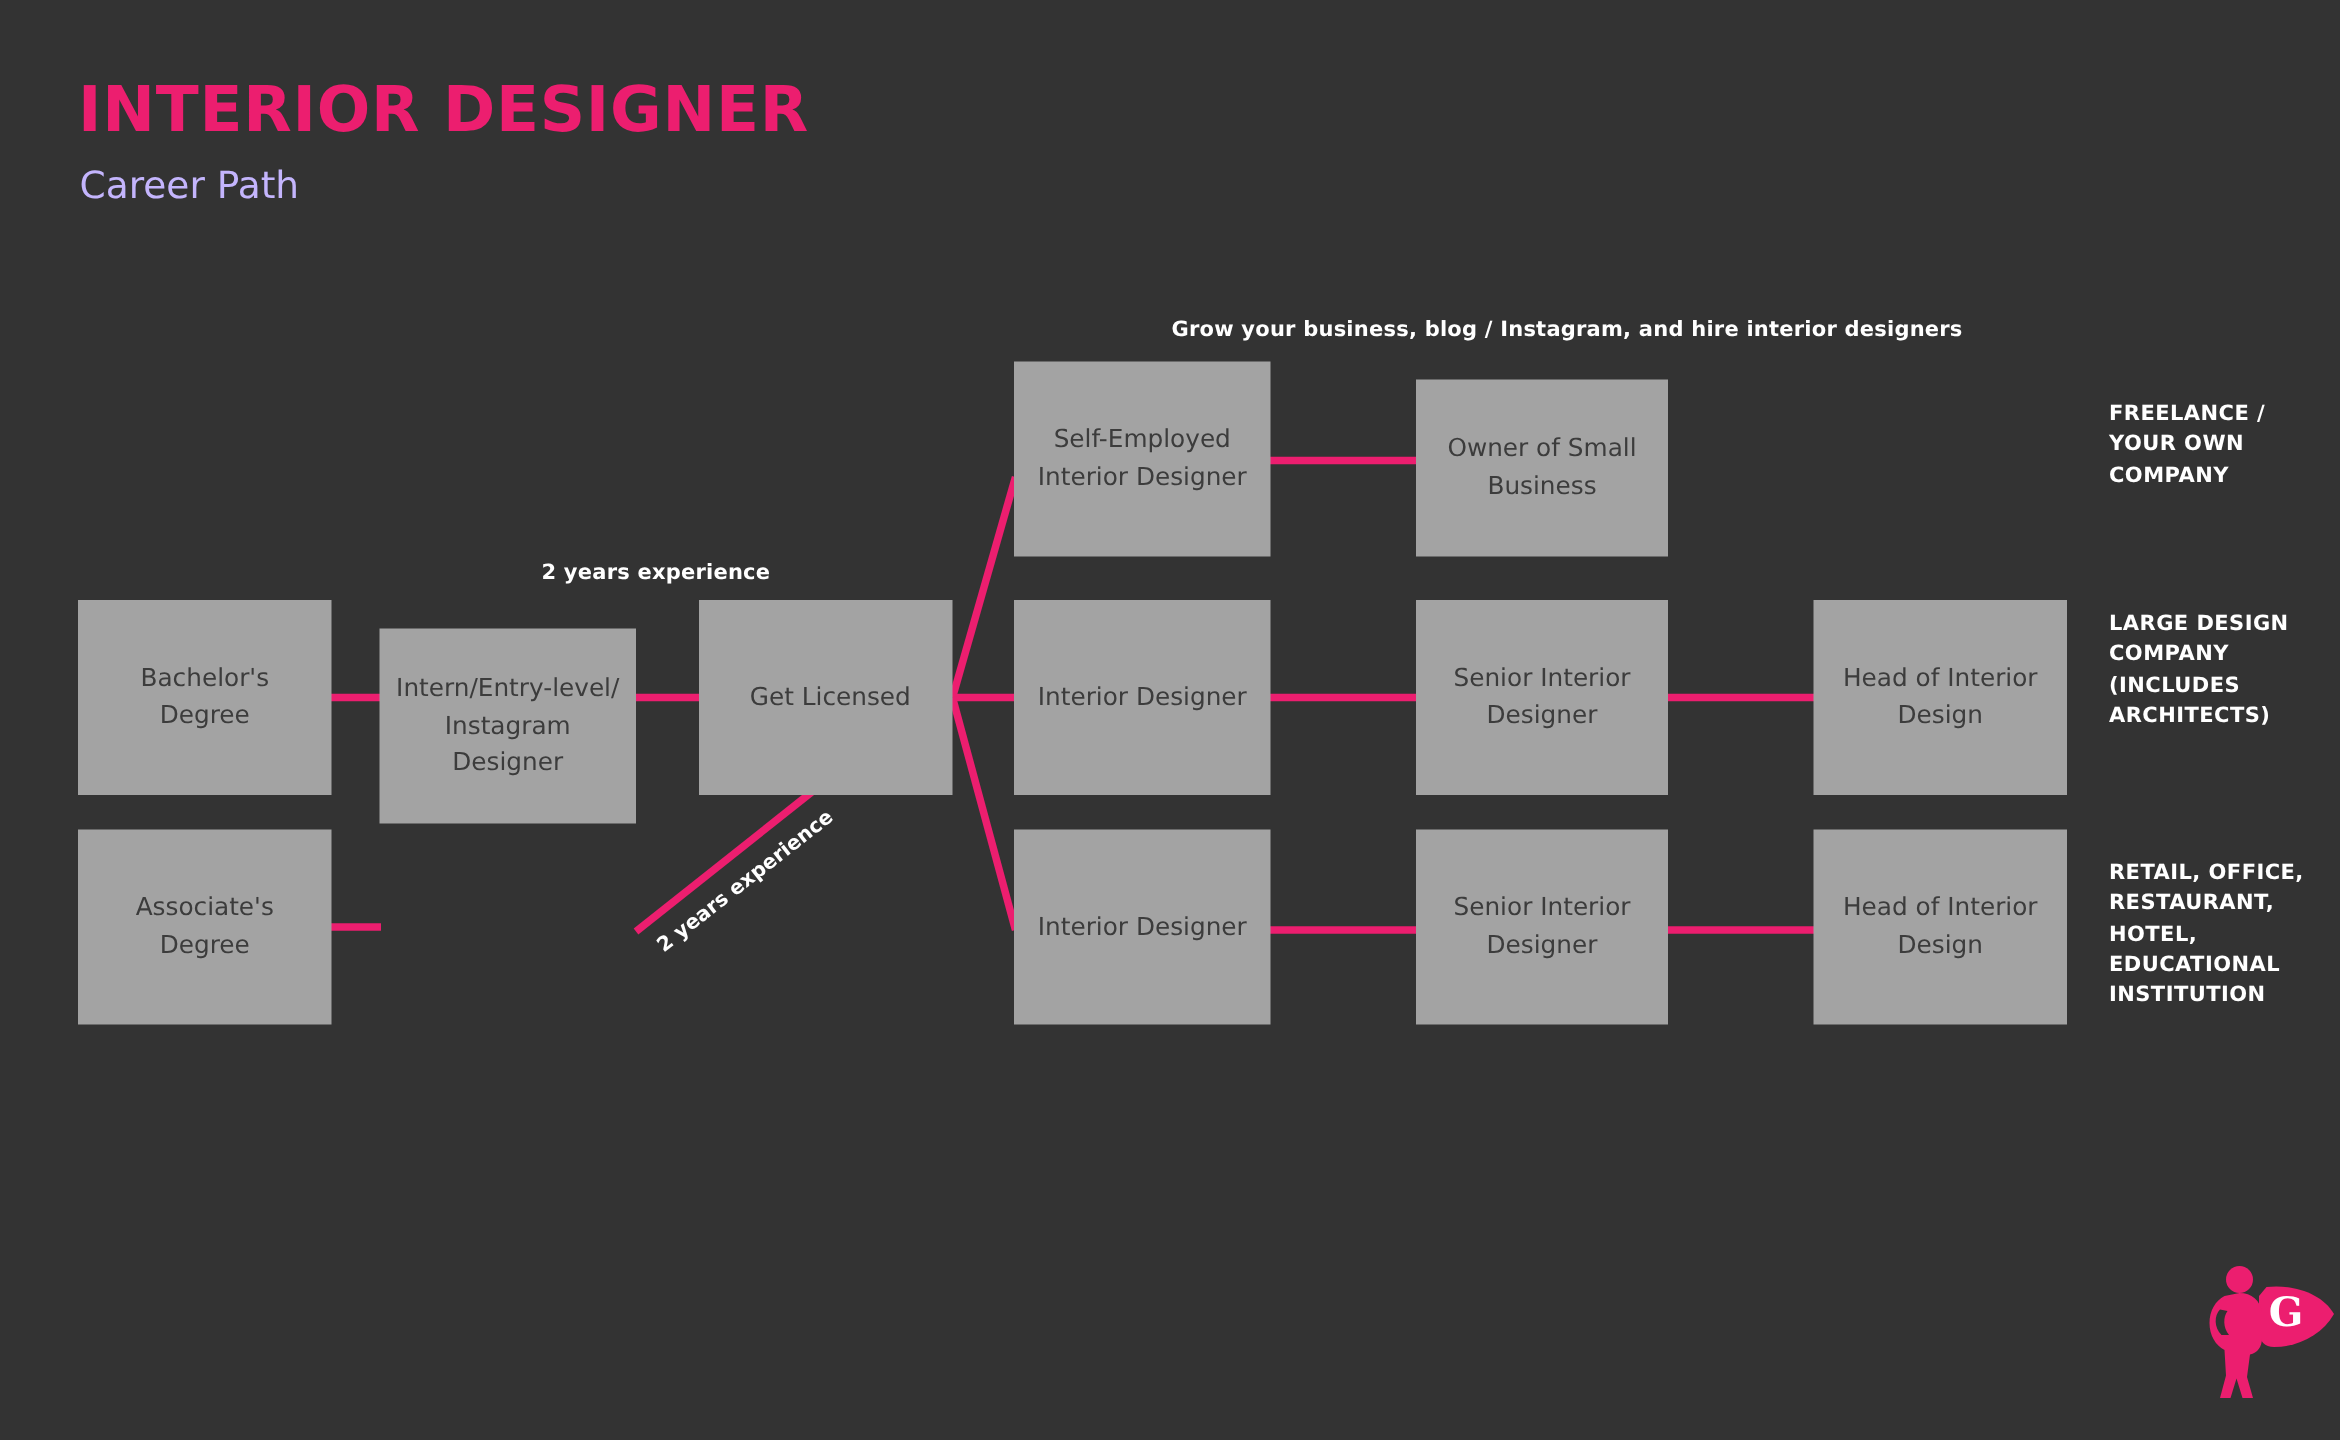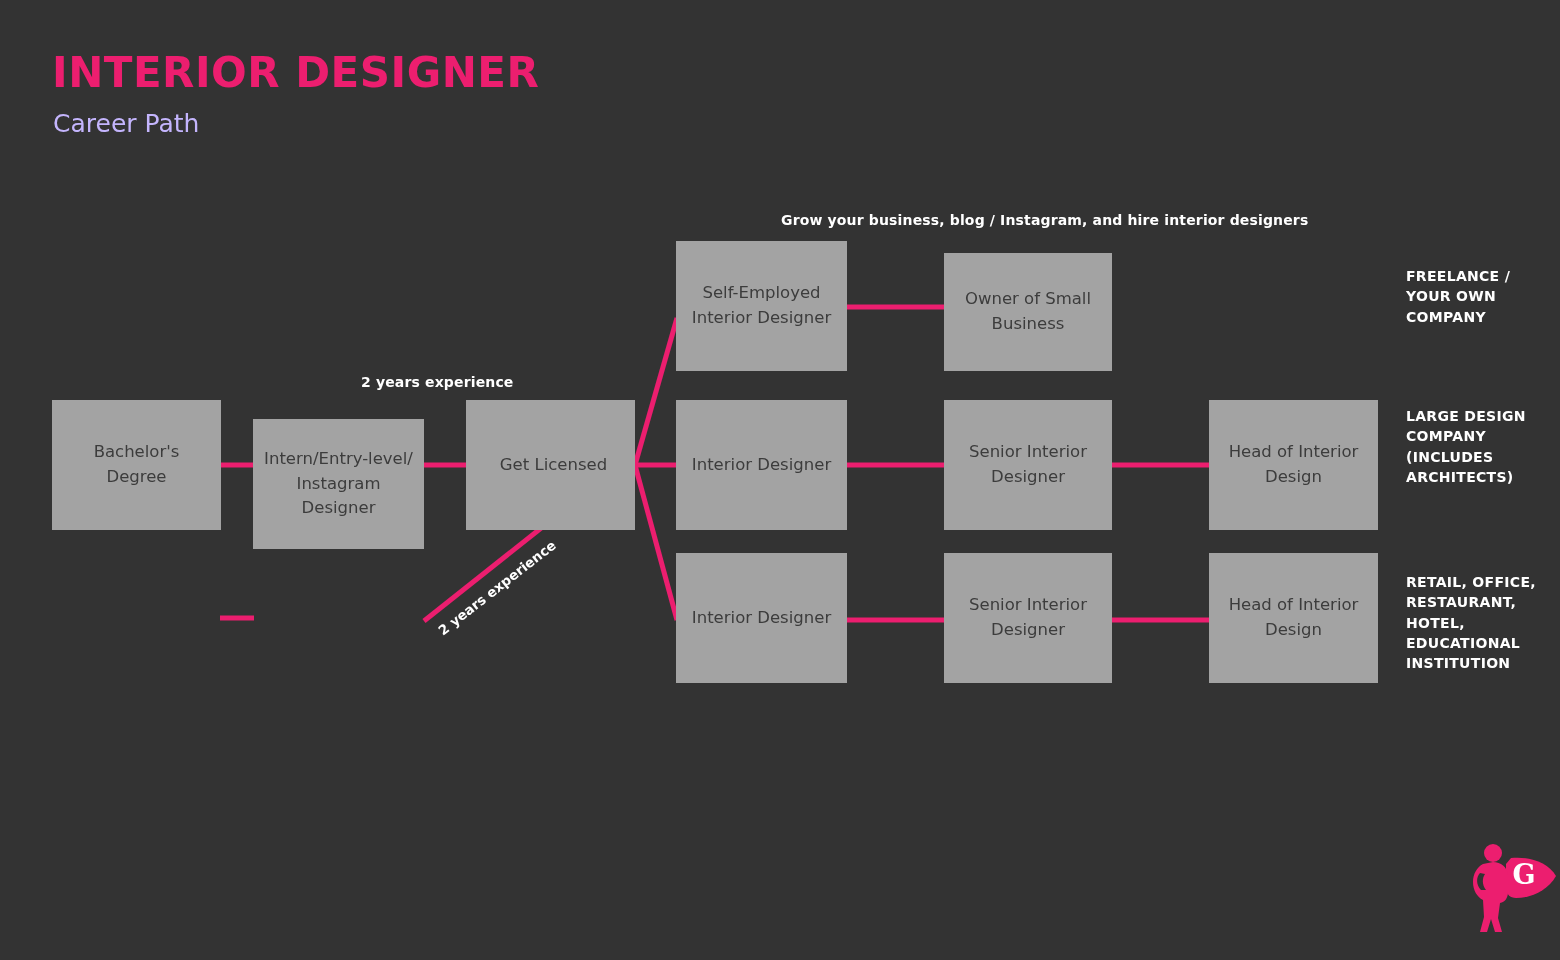--- a/index.html
+++ b/index.html
@@ -152,20 +152,23 @@
   </div>
 
   <div class="node" style="left:237px; top:400px; width:171px; height:130px;margin-top:19px;">
     <span>
       <span>Intern/Entry-level/</span><br>
       <span>Instagram</span><br>
       <span>Designer</span>
     </span>
   </div>
 
+  <div class="node" style="left:36px; top:553px; width:169px; height:130px;">
+    <span>Associate's Degree</span>
+  </div>
 
 
   <div class="node" style="left:450px; top:400px; width:169px; height:130px;padding-left:16px;">
     <span>Get Licensed</span>
   </div>
 
   <div class="node" style="left:660px; top:241px; width:171px; height:130px;">
     <span>
       <span>Self-Employed</span><br>
       <span>Interior Designer</span>

